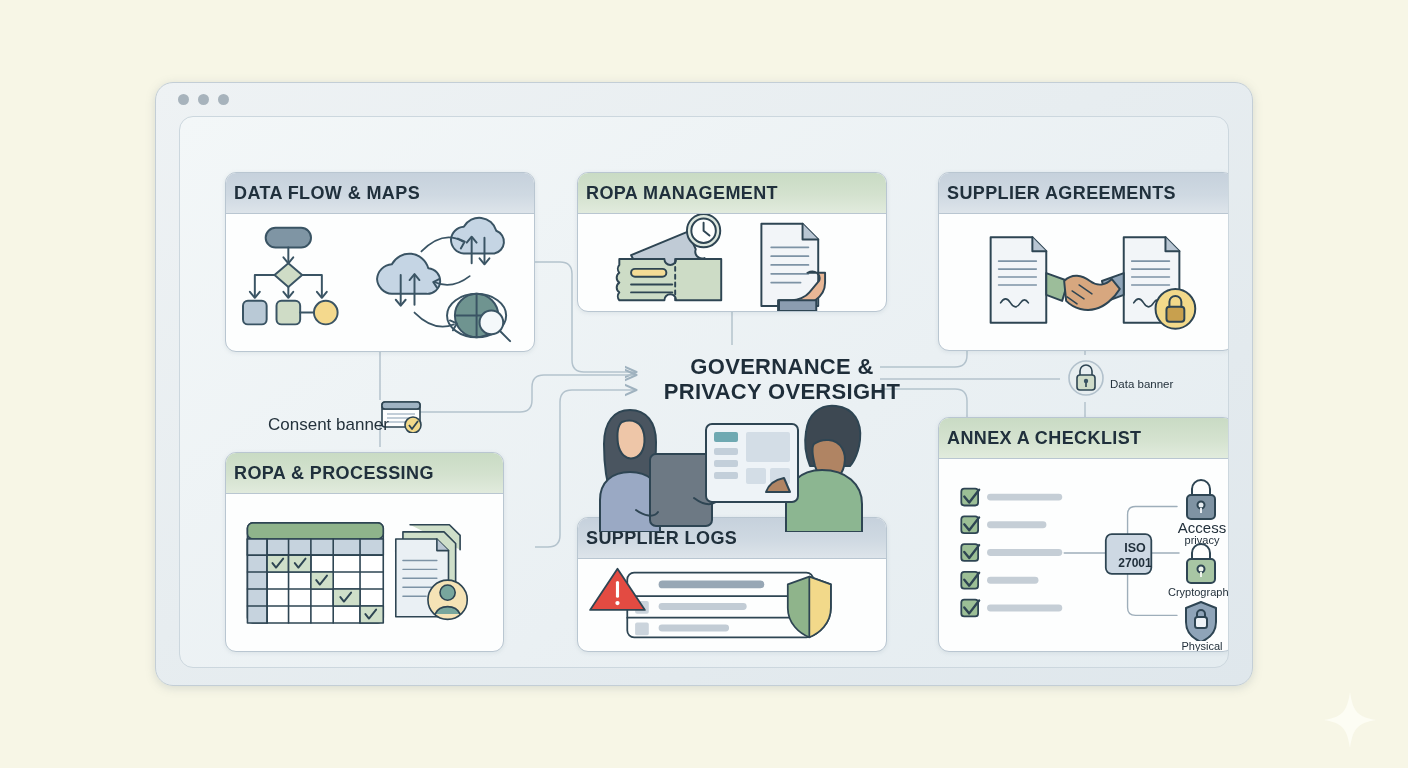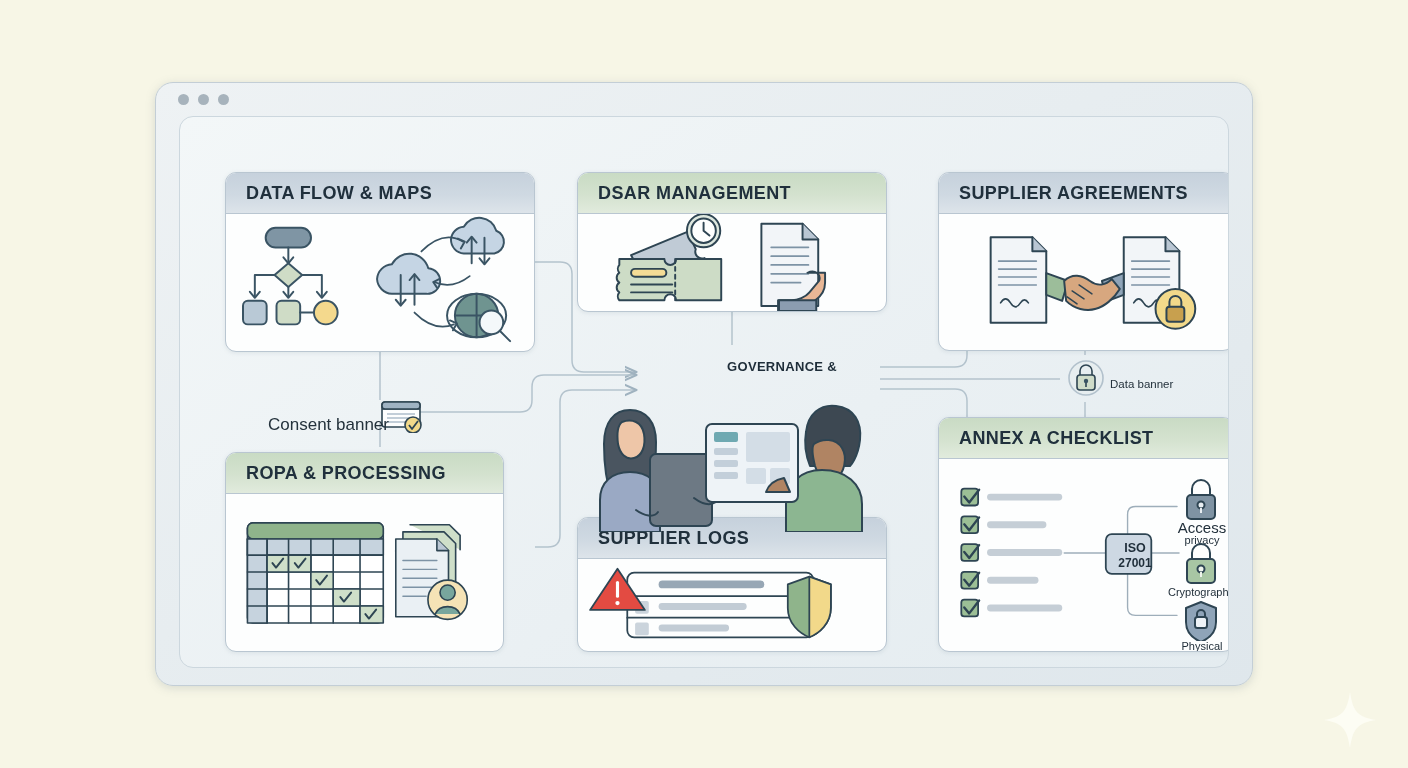--- a/index.html
+++ b/index.html
@@ -43,21 +43,21 @@
     position: absolute;
     border-radius: 11px;
     border: 1.4px solid #b9c6d1;
     background: #fdfefe;
     overflow: hidden;
     box-shadow: 0 1px 4px rgba(120,140,155,.16);
   }
   .panel-head {
     height: 41px;
     display: flex; align-items: center;
-    padding-left: 20px;
+    padding-left: 8px;
     border-bottom: 1.2px solid #b9c6d1;
     letter-spacing: .4px;
   }
   .panel-head span {
     font-size: 18px; font-weight: 700; color: #20303c;
   }
   .head-blue { background: linear-gradient(180deg,#c6d1dc 0%, #cfd9e2 55%, #dde4ea 100%); }
   .head-green { background: linear-gradient(180deg,#c9dbc4 0%, #d4e2cf 55%, #e1ebdd 100%); }
   .panel-body { position: relative; width:100%; height: calc(100% - 41px); }
 
@@ -68,21 +68,21 @@
   #p-ropa     { left: 45px;  top: 335px; width: 279px; height: 200px; }
   #p-incident { left: 397px; top: 400px; width: 310px; height: 135px; }
   #p-annex    { left: 758px; top: 300px; width: 296px; height: 235px; }
 
   
   #hub {
     position:absolute; left: 452px; top: 237px; width: 300px;
     text-align:center; z-index: 6;
   }
   #hub .l {
-    display:block; font-size: 13px; font-weight: 700;
+    display:block; font-size: 22px; font-weight: 700;
     color:#1e2d39; letter-spacing: .3px; line-height: 25px; text-align: center;
   }
 
   
   .mini-label {
     position:absolute; font-size: 17px; color:#24323c; white-space: nowrap; z-index:7;
   }
   #lbl-consent { left: 88px; top: 298px; }
   #lbl-privacy { left: 930px; top: 261px; font-size: 11.5px; }
 
@@ -181,21 +181,21 @@
                 <path d="M215 66 l-6 3 l4 6"></path>
               <path d="M190 100 q20 20 40 12" stroke-width="1.8"></path>
                 <path d="M226 108 l7 3 l-4 7"></path>
             </g>
           </svg>
         </div>
       </div>
 
       <div class="panel" id="p-dsar">
         <div class="panel-head head-green">
-          <span>DSAR MANAGEMENT</span>
+          <span>ROPA MANAGEMENT</span>
         </div>
         <div class="panel-body">
           <svg class="art" viewBox="0 0 310 99">
             <g stroke="#2e4553" stroke-width="2" fill="none" stroke-linecap="round" stroke-linejoin="round">
 
               <path d="M52 42 L110 18 l8 18 a7 7 0 0 0 9 9 l6 14 -58 24 Z" fill="#c0cbd6"></path>
 
               <path d="M40 46 h46 a6 6 0 0 0 6 6 a6 6 0 0 0 6 -6 h46 v42 h-46 a6 6 0 0 0 -6 -6 a6 6 0 0 0 -6 6 h-46 a6 6 0 0 1 0 -8 a6 6 0 0 1 0 -10 a6 6 0 0 1 0 -10 a6 6 0 0 1 0 -8 z" fill="#cddcc6"></path>
               <rect x="52" y="56" width="36" height="8" rx="4" fill="#f4dc96"></rect>
               <path d="M52 72 h42 M52 80 h42"></path>
@@ -405,20 +405,21 @@
           </svg>
           <div style="position:absolute; left:233px; top:181px; width:60px; text-align:center; line-height:12px;">
             <div style="font-size:11px; color:#22303b;">Physical</div>
 
           </div>
         </div>
       </div>
 
       <div id="hub">
         <span class="l">GOVERNANCE &amp;</span>
+        <span class="l">PRIVACY OVERSIGHT</span>
       </div>
 
       <svg style="position:absolute; left:398px; top:275px; width:320px; height:140px; z-index:5;" viewBox="0 0 320 140">
         <g stroke="#2e4553" stroke-width="2" fill="none" stroke-linecap="round" stroke-linejoin="round">
 
           <path d="M26 52 c0 -22 10 -34 26 -34 c16 0 26 12 26 32 c0 24 -4 44 -10 56 h-34 c-6 -16 -8 -34 -8 -54 z" fill="#4a5560"></path>
           <path d="M44 30 c10 -4 20 0 22 12 c2 12 -2 22 -10 24 c-8 2 -14 -4 -16 -14 c-1 -8 -1 -18 4 -22 z" fill="#eec6a8"></path>
           <path d="M22 140 v-32 c0 -18 12 -28 30 -28 c18 0 30 10 30 28 v32 z" fill="#9aa9c4"></path>
           <rect x="72" y="62" width="62" height="72" rx="6" fill="#6d7984"></rect>
           <path d="M58 118 c8 6 18 8 22 2"></path>

